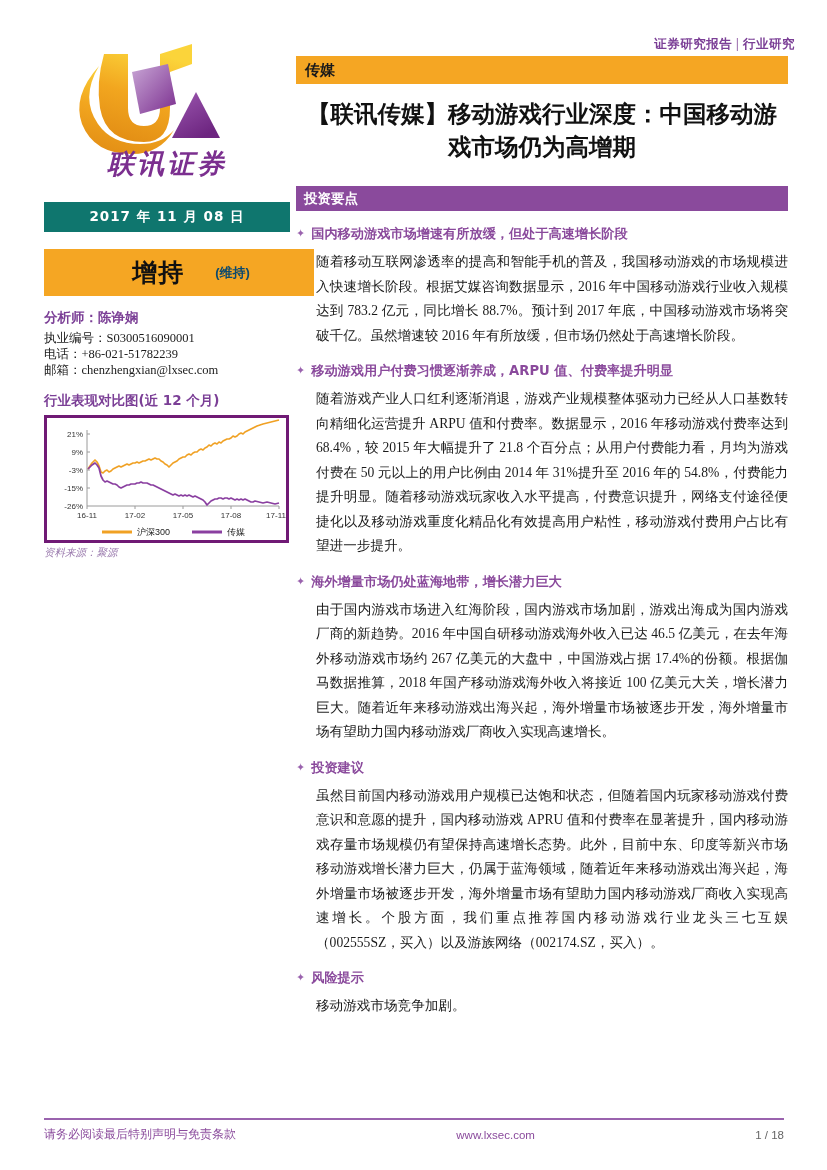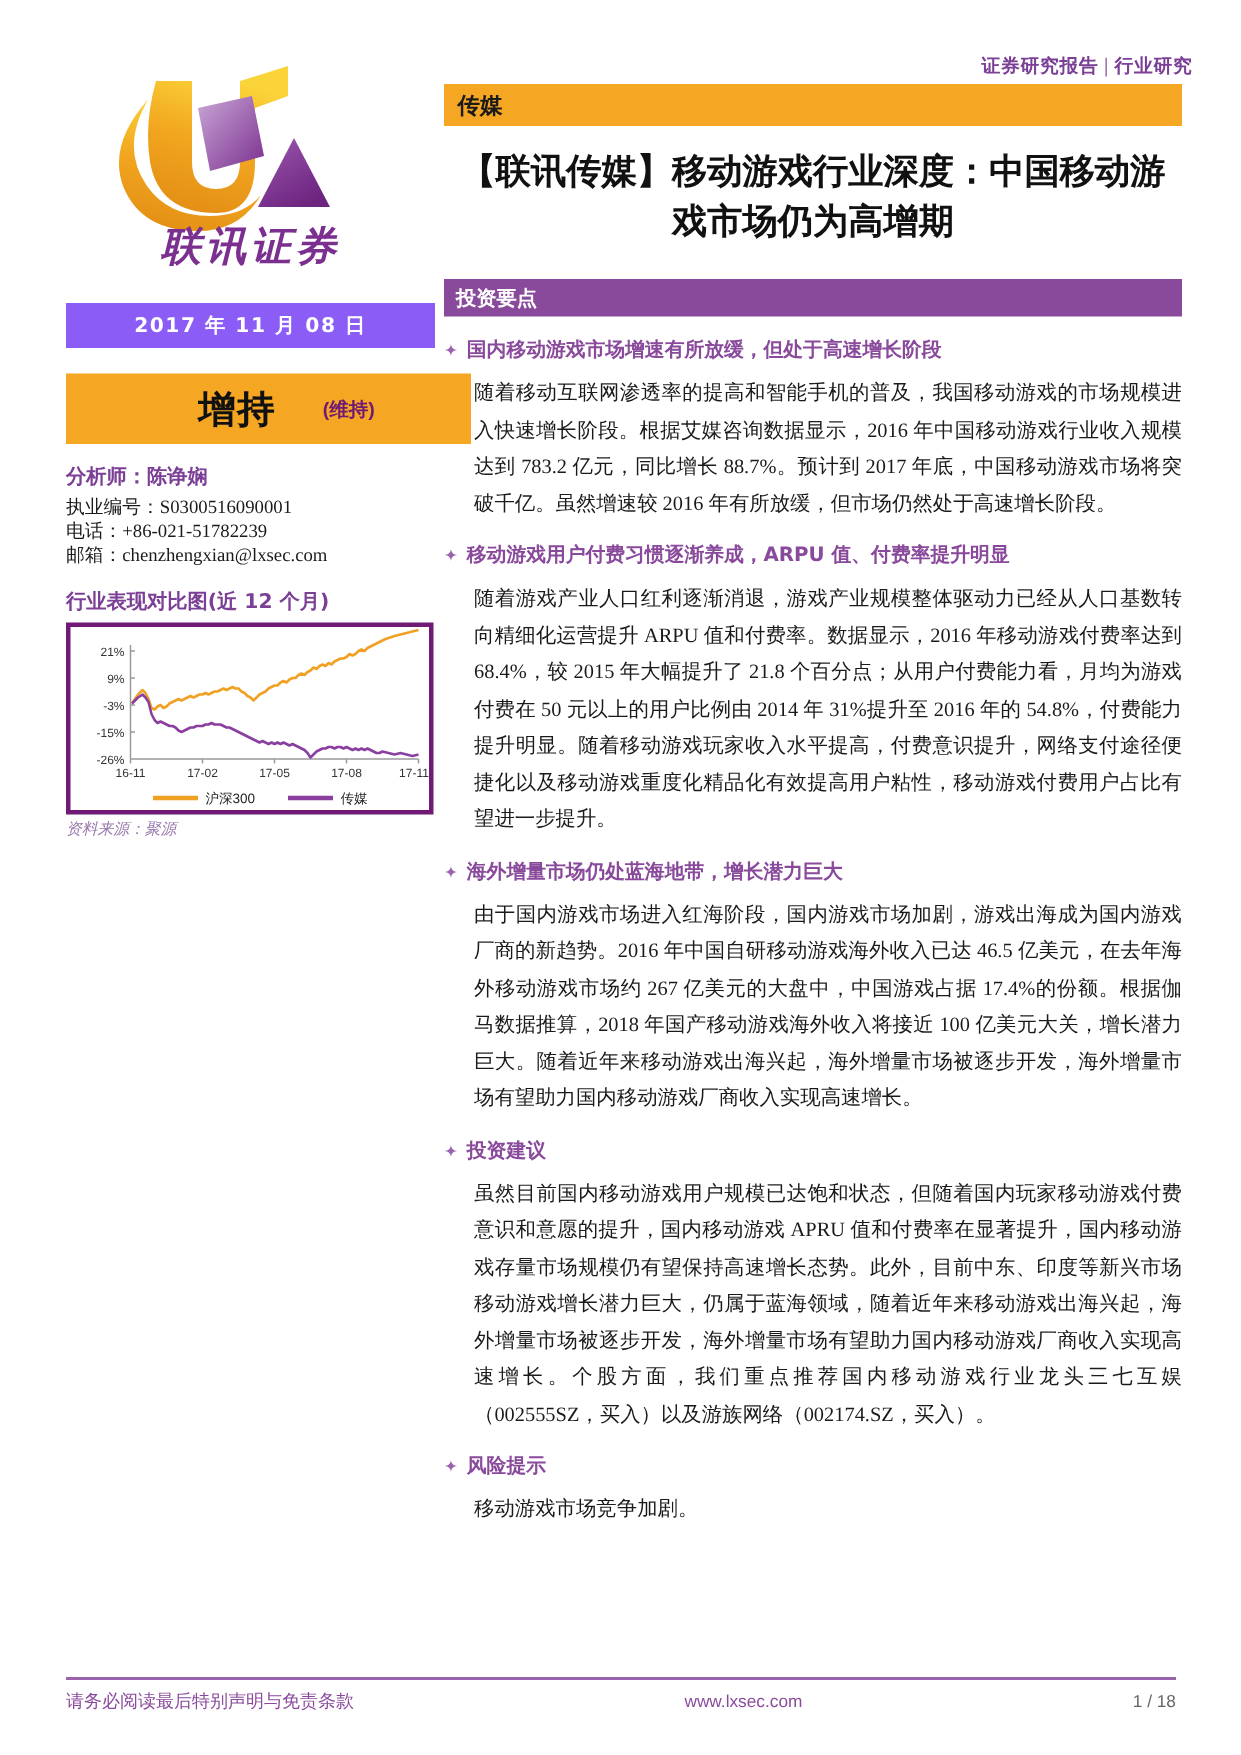--- a/index.html
+++ b/index.html
@@ -28,37 +28,37 @@
   .logo svg{display:block;}
   .logo-word{
     position:absolute;left:0;top:104px;width:246px;text-align:center;
     font-family:"DejaVu Serif",serif;font-size:27px;font-weight:bold;
     color:#7b2f8f;letter-spacing:3px;
     font-style:italic;
   }
 
   .datebar{
     margin-top:8px;width:246px;height:30px;
-    background:#8b5cf6;color:#ffffff;
+    background:#0f766e;color:#ffffff;
     display:flex;align-items:center;justify-content:center;
     font-family:"DejaVu Sans","Liberation Sans",sans-serif;
     font-size:13.5px;font-weight:bold;letter-spacing:1px;
   }
   .ratingbox{
     margin-top:17px;width:246px;height:47px;
     background:#f5a623;
     display:flex;align-items:center;justify-content:center;padding-left:24px;
   }
   .rating-main{
     font-family:"DejaVu Sans","Liberation Sans",sans-serif;
     font-size:25px;font-weight:bold;color:#111;letter-spacing:1px;
   }
   .rating-sub{
     font-family:Liberation Sans, sans-serif;
-    font-size:13px;font-weight:bold;color:#701a75;margin-left:31px;
+    font-size:13px;font-weight:bold;color:#0c4a6e;margin-left:31px;
   }
 
   .analyst{margin-top:13px;width:246px;}
   .analyst-name{
     font-family:"DejaVu Sans","Liberation Sans",sans-serif;
     font-size:13.5px;font-weight:bold;color:#7b3f96;margin-bottom:3px;
   }
   .analyst-line{
     font-family:"Liberation Serif","DejaVu Serif",serif;
     font-size:12.5px;color:#1a1a1a;line-height:16px;

